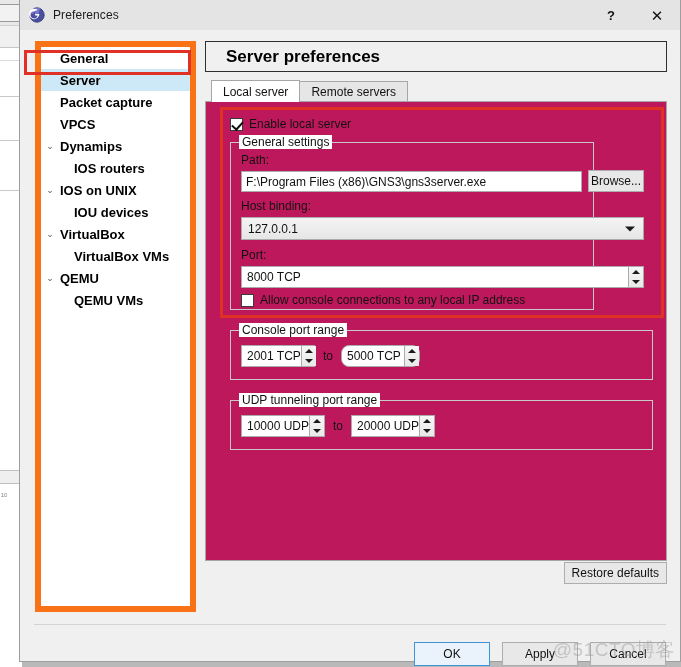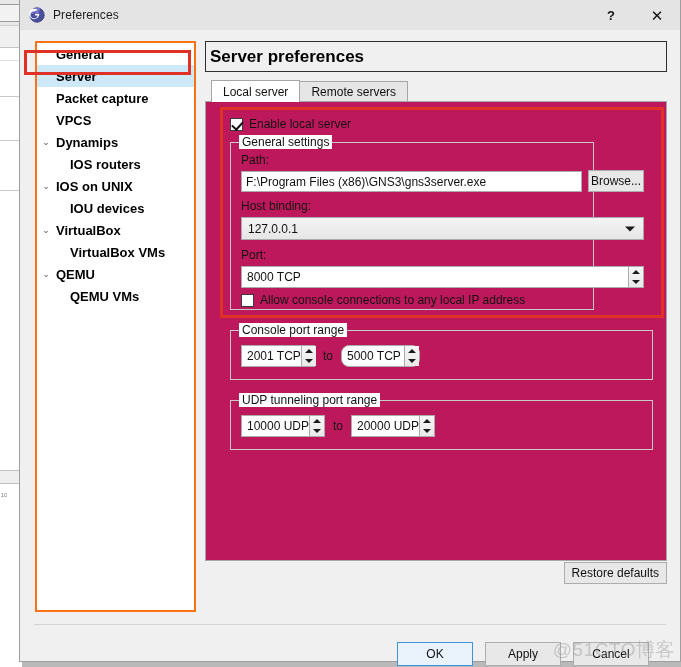--- a/index.html
+++ b/index.html
@@ -82,21 +82,21 @@
   #dlg-body {
     position: absolute; left: 0; top: 30px; right: 0; bottom: 0;
     background: #f0f0f0;
   }
 
   
   #sidebar {
     position: absolute; left: 15px; top: 11px;
     width: 161px; height: 571px;
     background: #ffffff;
-    border: 2px solid #f97316;
+    border: 6px solid #f97316;
     overflow: hidden;
   }
   .tree-item {
     position: relative;
     height: 22px;
     display: flex; align-items: center;
     font-size: 13px; font-weight: bold; color: #000;
     white-space: nowrap;
   }
   .tree-item .chev {
@@ -127,21 +127,21 @@
   
   #main {
     position: absolute; left: 185px; top: 11px;
     width: 462px; height: 571px;
   }
   #page-title-box {
     height: 31px;
     background: #f0f0f0;
     border: 1px solid #2f2f2f;
     display: flex; align-items: center;
-    padding-left: 4px;
+    padding-left: 20px;
   }
   #page-title-box .ptitle {
     font-size: 17px; font-weight: bold; color: #000;
   }
 
   
   #tabs {
     position: relative;
     margin-top: 9px;
     height: 21px;
@@ -297,21 +297,21 @@
   #restore-btn {
     padding: 0 7px; height: 22px;
   }
 
   
   #footer-sep {
     position: absolute; left: 14px; right: 14px; top: 594px;
     height: 1px; background: #d4d4d4;
   }
   #footer {
-    position: absolute; right: 31px; top: 612px;
+    position: absolute; right: 14px; top: 612px;
     display: flex; gap: 12px;
   }
   #footer .fbtn {
     width: 76px; height: 24px;
     border: 1px solid #adadad;
     background: #e8e8e8;
     display: flex; align-items: center; justify-content: center;
     font-size: 12px; color: #111;
   }
   #footer .fbtn.default {

